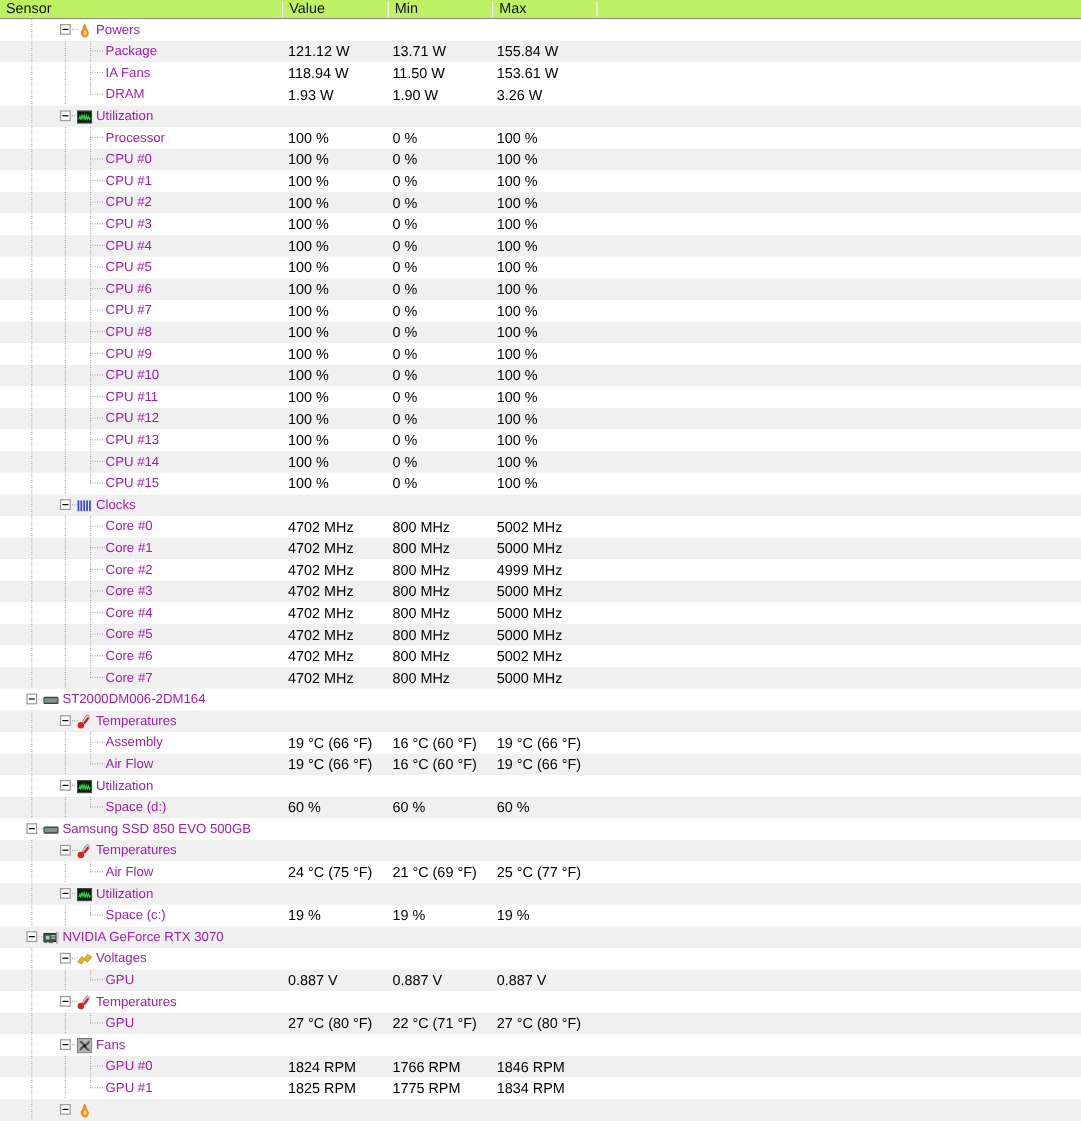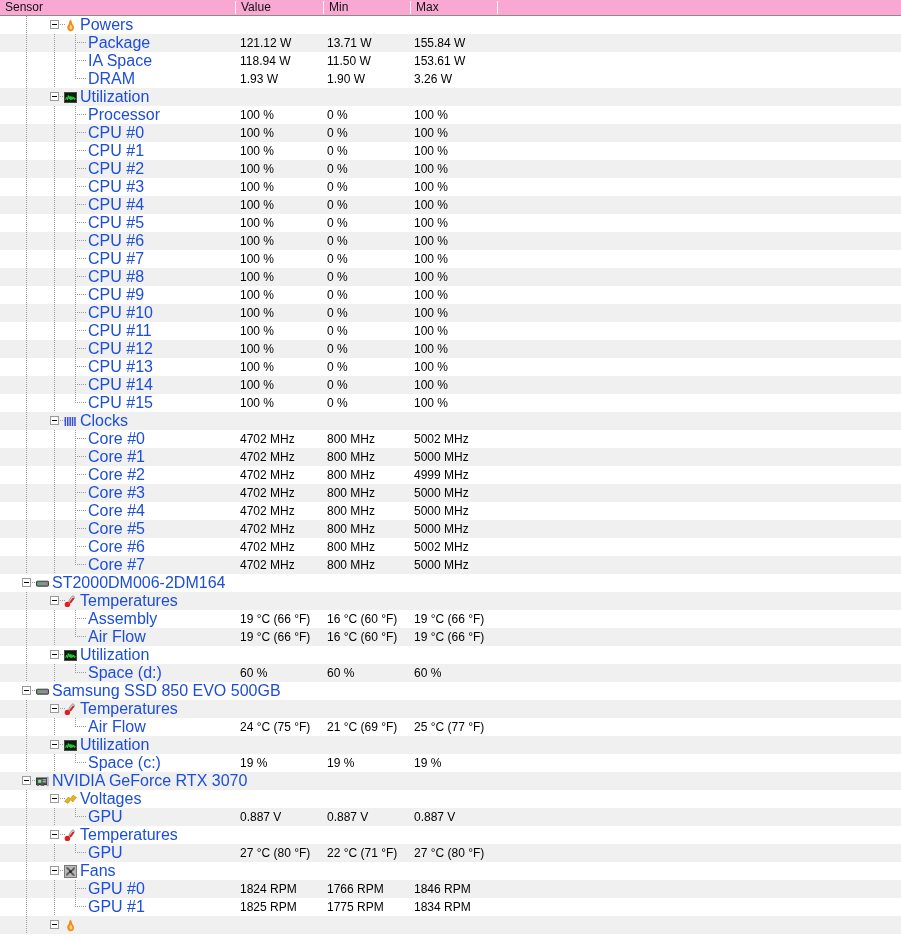--- a/index.html
+++ b/index.html
@@ -11,21 +11,21 @@
     font-size: 12px;
     color: #000000;
     overflow: hidden;
   }
   #app { position: relative; width: 901px; height: 940px; background:#fff; }
 
   
   .header {
     position: absolute; top: 0; left: 0;
     width: 901px; height: 16px;
-    background: #f9a8d4;
+    background: #bef264;
     border-bottom: 1px solid #8a8a8a;
   }
   .hcell {
     position: absolute; top: 0; height: 15px;
     line-height: 15px;
     font-size: 12px;
     color: #111;
     padding-left: 5px;
     white-space: nowrap;
     overflow: hidden;
@@ -41,21 +41,21 @@
   .row {
     position: relative;
     height: 18px;
     width: 901px;
     background: #ffffff;
   }
   .row.alt { background: #f0f0f0; }
 
   .label {
     position: absolute; top: 0; height: 18px; line-height: 18px;
-    white-space: nowrap; font-size: 16px; color: #1d4ed8;
+    white-space: nowrap; font-size: 11px; color: #a21caf;
   }
   .col {
     position: absolute; top: 0; height: 18px; line-height: 18px;
     white-space: nowrap; font-size: 12px; color: #000;
   }
   .c-value { left: 240px; }
   .c-min   { left: 327px; }
   .c-max   { left: 414px; }
 
   
@@ -154,21 +154,21 @@
         <span class="label">Package</span>
         <span class="col c-value">121.12 W</span>
         <span class="col c-min">13.71 W</span>
         <span class="col c-max">155.84 W</span>
       </div>
       <div class="row d2">
         <div class="guide g0"></div>
         <div class="guide g1"></div>
         <div class="elbow-stub s2" style="height:18px"></div>
         <div class="elbow e2"></div>
-        <span class="label">IA Space</span>
+        <span class="label">IA Fans</span>
         <span class="col c-value">118.94 W</span>
         <span class="col c-min">11.50 W</span>
         <span class="col c-max">153.61 W</span>
       </div>
       <div class="row d2">
         <div class="guide g0"></div>
         <div class="guide g1"></div>
         <div class="elbow-stub s2" style="height:9px"></div>
         <div class="elbow e2"></div>
         <span class="label">DRAM</span>

